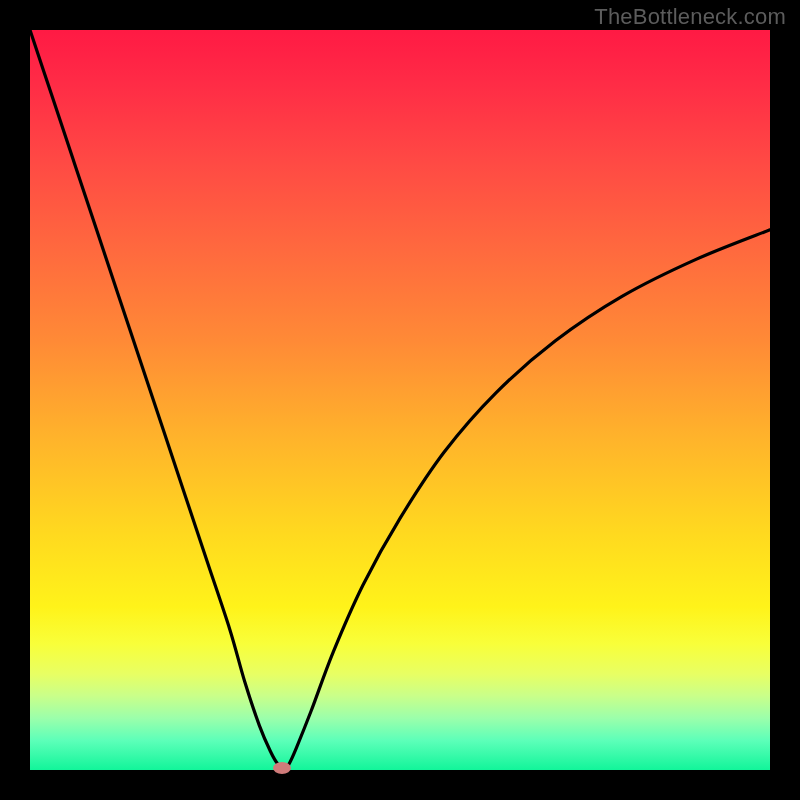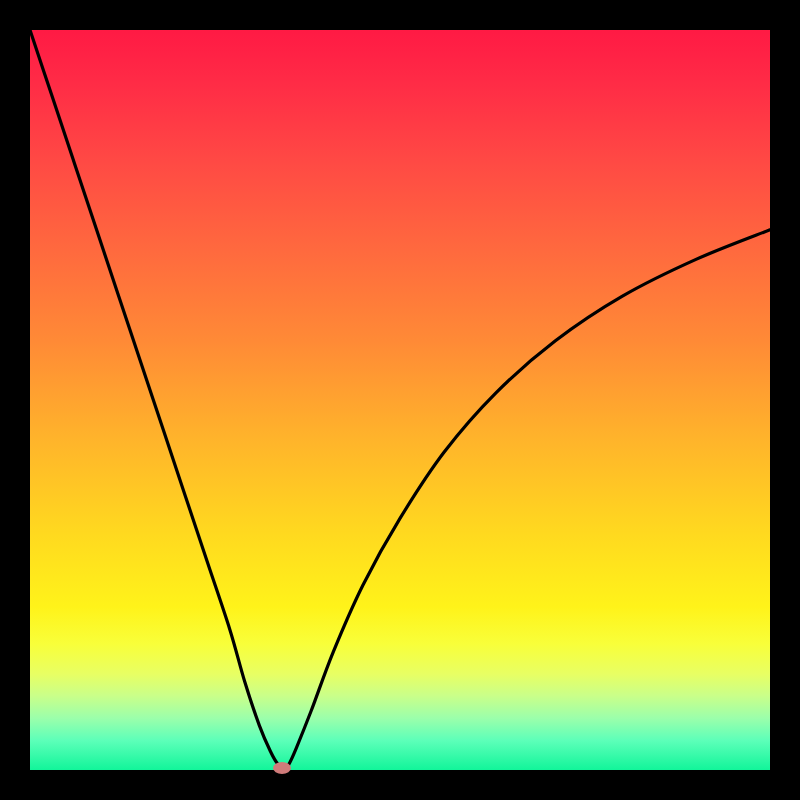--- a/index.html
+++ b/index.html
@@ -62,20 +62,21 @@
     border-radius: 50%;
     background: #d07b7a;
     transform: translate(-50%, -50%);
     z-index: 3;
   }
 </style>
 </head>
 <body>
 
 <div class="frame">
+  <div class="watermark">TheBottleneck.com</div>
   <div class="plot">
     <div class="gradient-bg"></div>
     <svg class="curve" viewBox="0 0 740 740" preserveAspectRatio="none">
       <path id="curve-path" fill="none" stroke="#000" stroke-width="3.2" stroke-linecap="round" stroke-linejoin="round" d="M 0.00 0.00 C 3.70 11.10, 14.80 44.40, 22.20 66.60 C 29.60 88.80, 37.00 111.00, 44.40 133.20 C 51.80 155.40, 59.20 177.60, 66.60 199.80 C 74.00 222.00, 81.40 244.20, 88.80 266.40 C 96.20 288.60, 103.60 310.80, 111.00 333.00 C 118.40 355.20, 125.80 377.40, 133.20 399.60 C 140.60 421.80, 148.00 444.00, 155.40 466.20 C 162.80 488.40, 170.20 510.60, 177.60 532.80 C 185.00 555.00, 193.63 579.67, 199.80 599.40 C 205.97 619.13, 209.67 635.17, 214.60 651.20 C 219.53 667.23, 225.08 683.88, 229.40 695.60 C 233.72 707.32, 237.42 715.09, 240.50 721.50 C 243.58 727.91, 245.43 731.37, 247.90 734.08 C 250.37 736.79, 253.45 737.78, 255.30 737.78 C 257.15 737.78, 257.15 737.41, 259.00 734.08 C 260.85 730.75, 262.70 726.68, 266.40 717.80 C 270.10 708.92, 275.03 696.83, 281.20 680.80 C 287.37 664.77, 294.77 642.57, 303.40 621.60 C 312.03 600.63, 321.90 577.20, 333.00 555.00 C 344.10 532.80, 356.43 510.60, 370.00 488.40 C 383.57 466.20, 398.37 442.77, 414.40 421.80 C 430.43 400.83, 447.70 381.10, 466.20 362.60 C 484.70 344.10, 504.43 326.83, 525.40 310.80 C 546.37 294.77, 568.57 279.97, 592.00 266.40 C 615.43 252.83, 641.33 240.50, 666.00 229.40 C 690.67 218.30, 727.67 204.73, 740.00 199.80"></path>
     </svg>
     <div id="marker" class="marker" style="left: 251.6px; top: 737.78px;"></div>
   </div>
 </div>
 
 </body></html>

